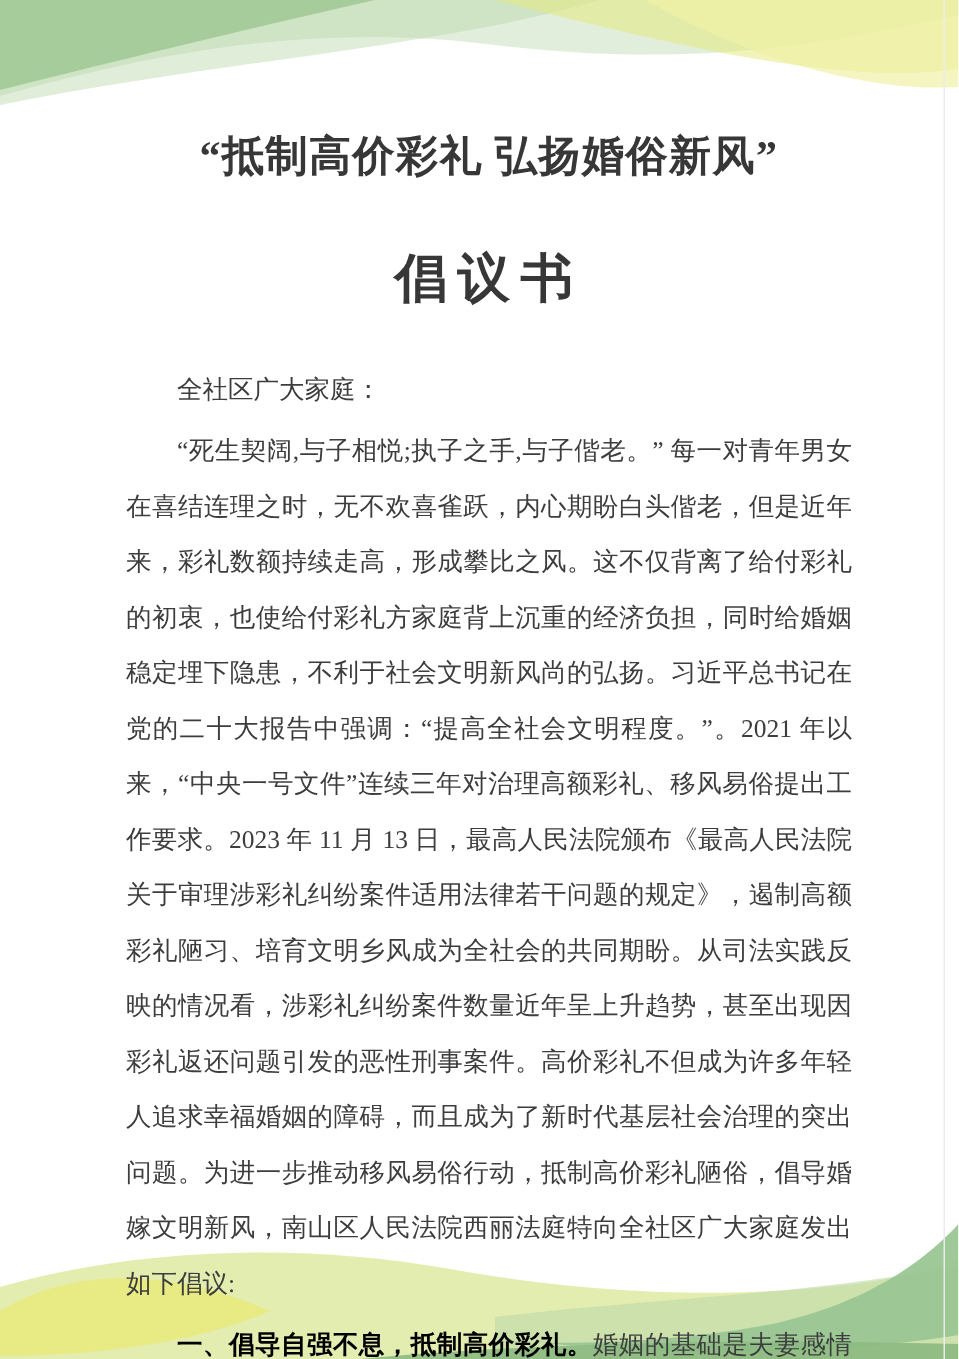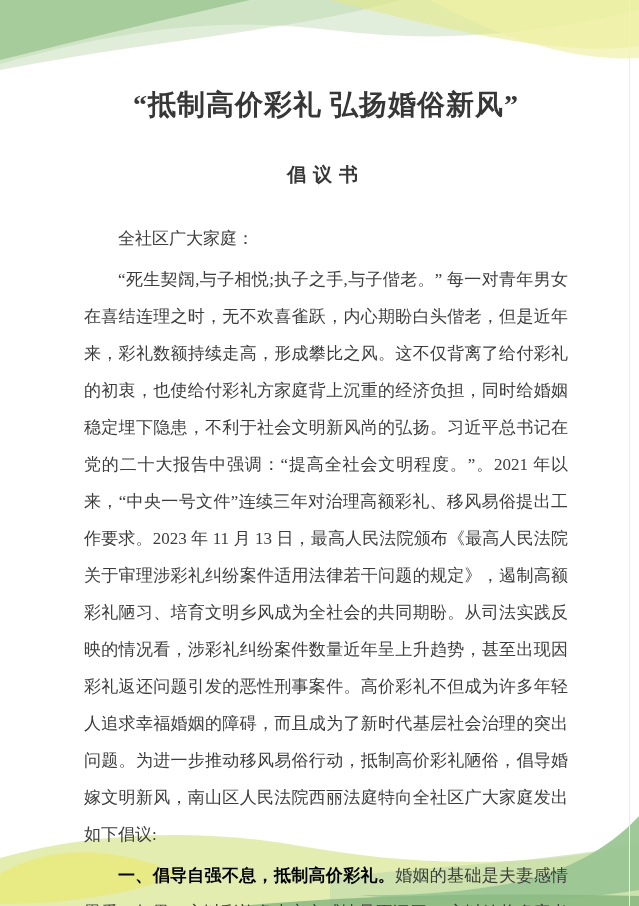--- a/index.html
+++ b/index.html
@@ -40,21 +40,21 @@
   }
   .doc-title {
     font-size: 28px;
     font-weight: bold;
     color: #373737;
     text-align: center;
     letter-spacing: 1px;
     line-height: 1.2;
   }
   .doc-subtitle {
-    font-size: 19px;
+    font-size: 35px;
     font-weight: bold;
     color: #373737;
     text-align: center;
     letter-spacing: 7px;
     margin-top: 40px;
   }
   .doc-body {
     margin-top: 32px;
     font-size: 17px;
     line-height: 37px;

